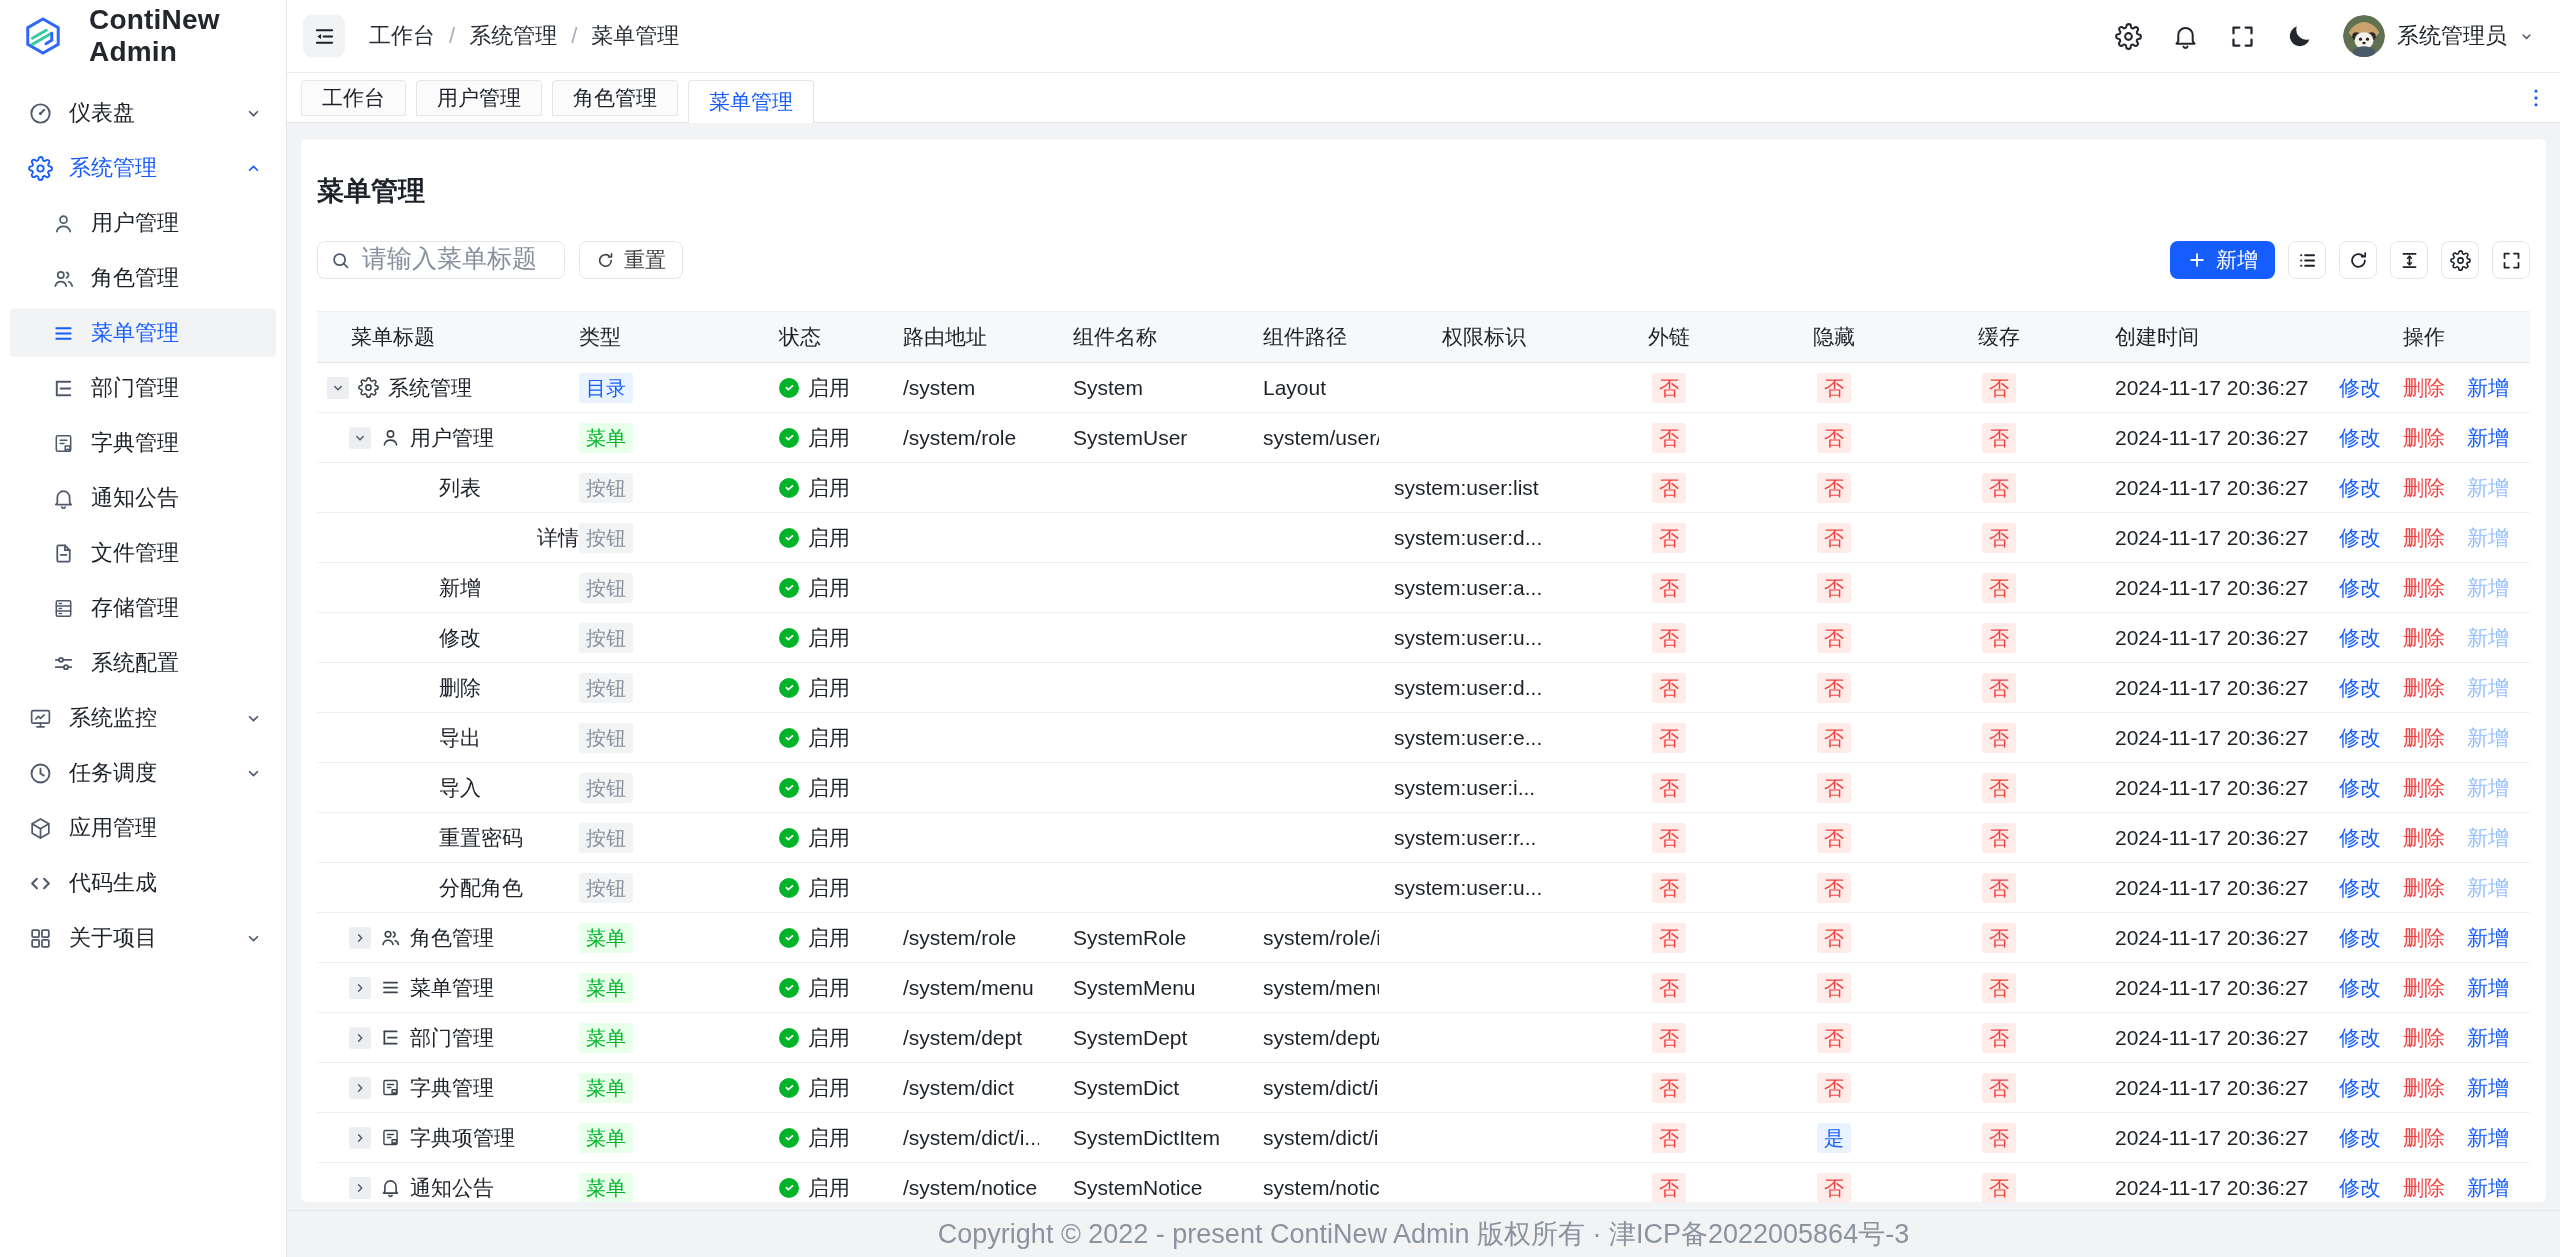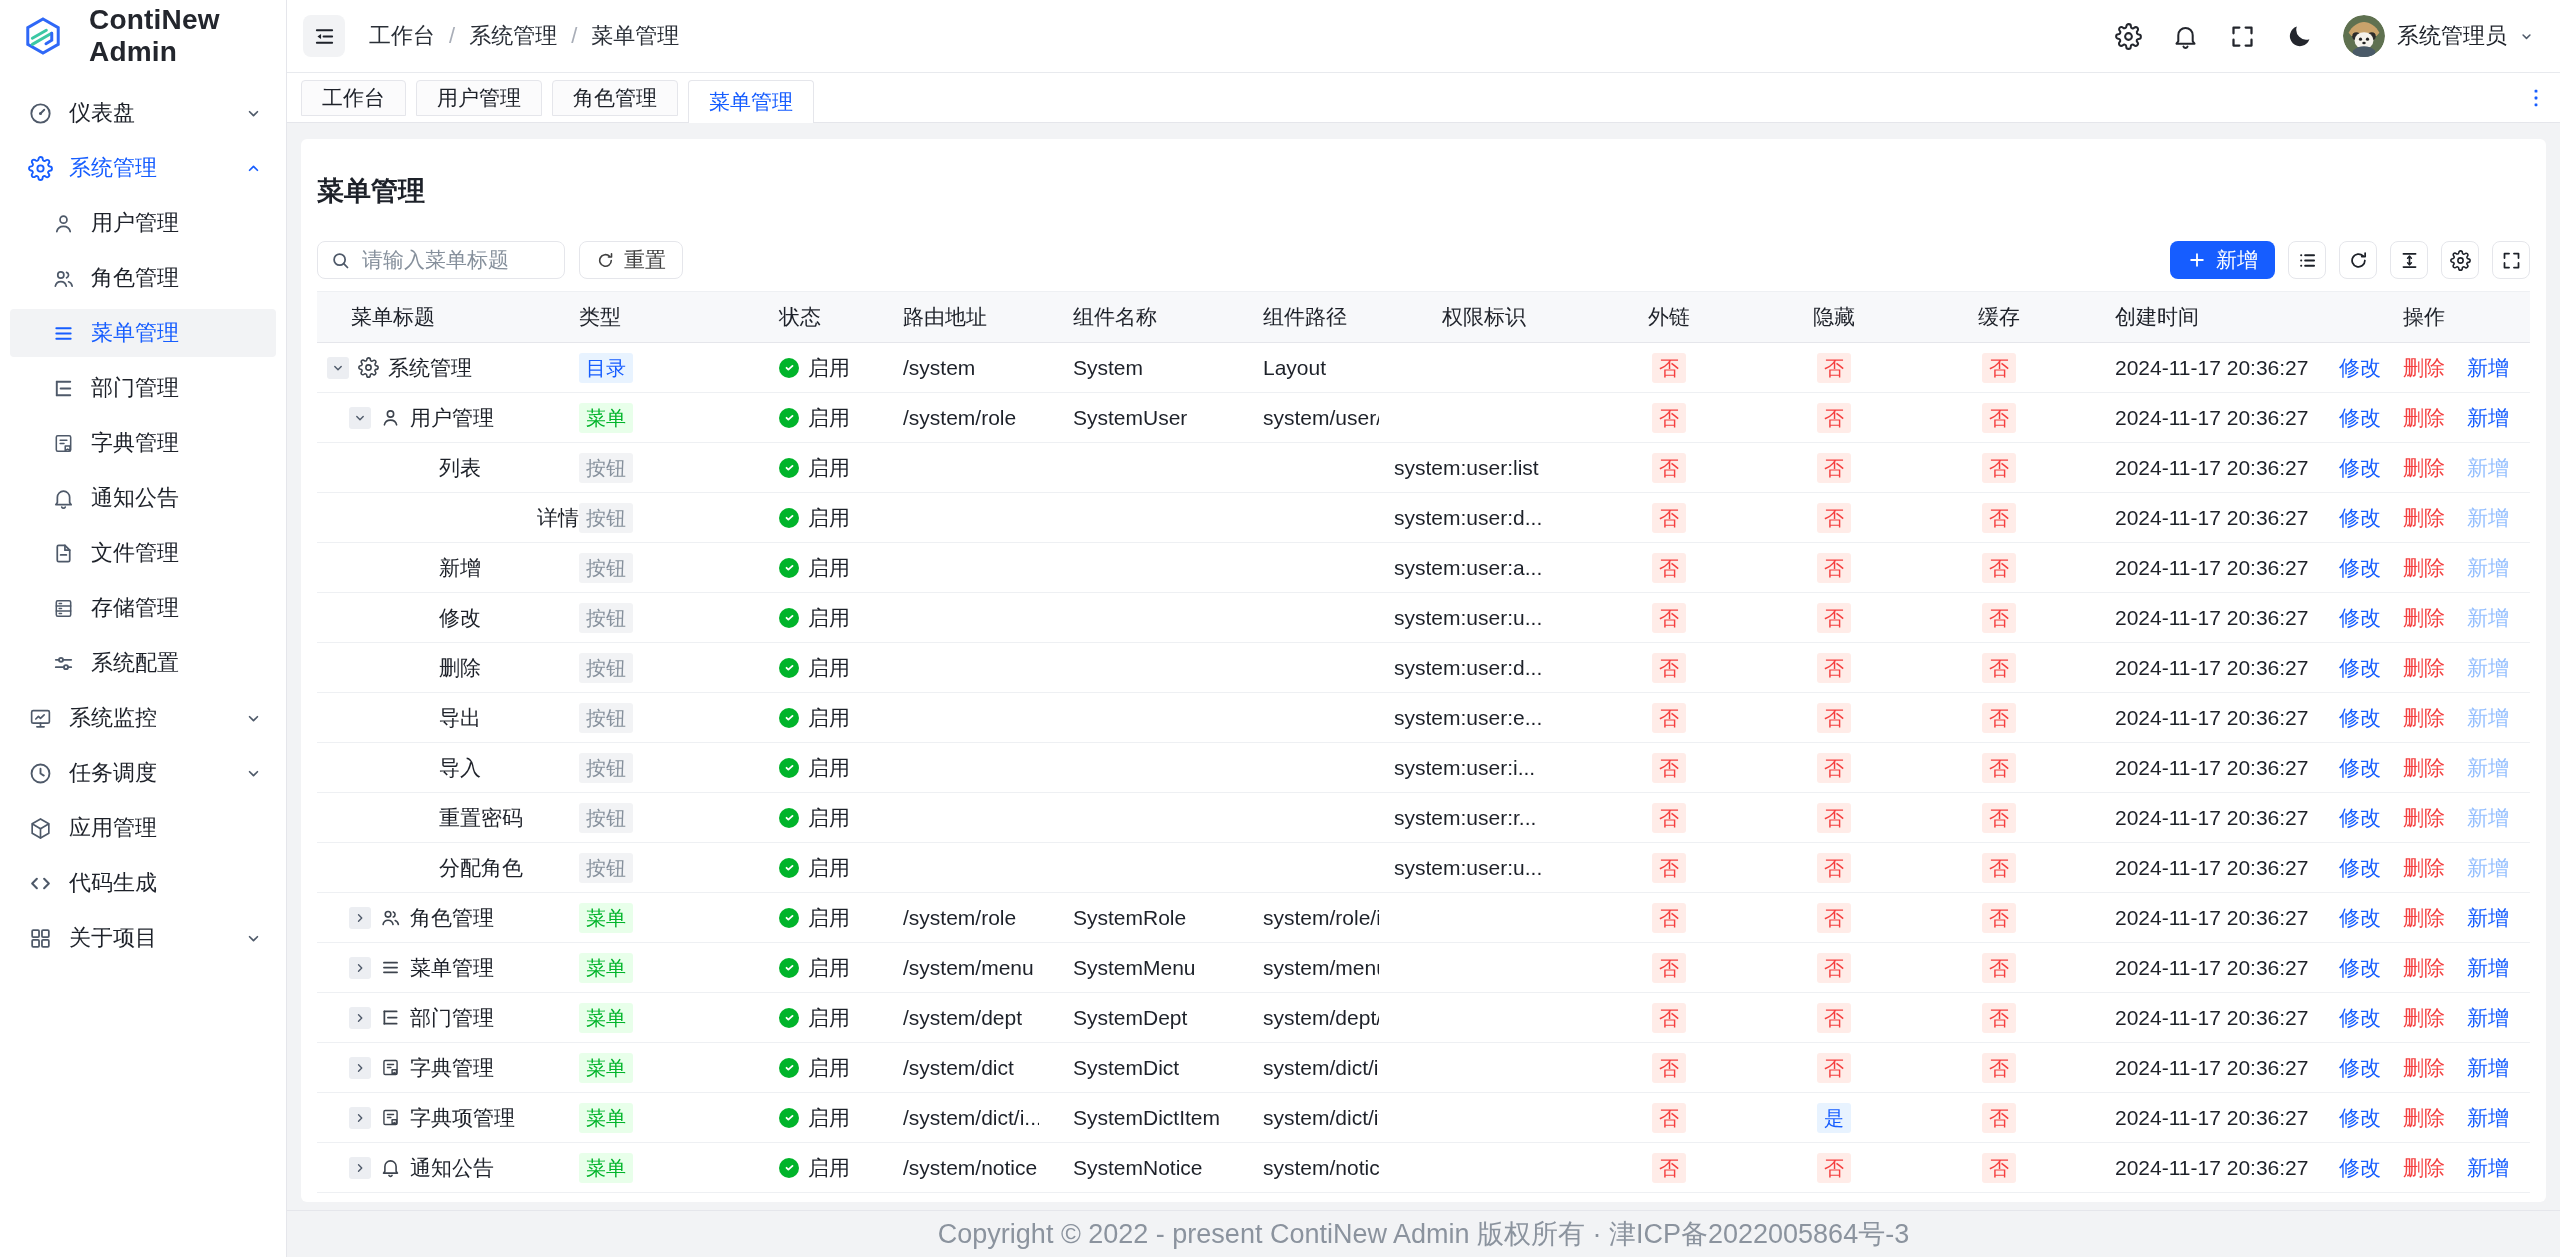--- a/index.html
+++ b/index.html
@@ -52,33 +52,33 @@
   .tab.active{height:43px;background:#fff;color:#165dff;border-bottom:none;margin-bottom:-1px}
   .tab-more{position:absolute;right:12px;top:13px;width:24px;height:24px;color:#165dff;cursor:pointer}
 
   .content{flex:1;min-height:0;padding:16px 14px 8px;display:flex;flex-direction:column}
   .card{background:#fff;border-radius:6px;flex:1;min-height:0;padding:18px 16px 10px;box-sizing:border-box;display:flex;flex-direction:column;overflow:hidden}
   .page-title{font-size:27px;font-weight:700;color:#1d2129;line-height:32px;flex:none}
   .toolbar{display:flex;justify-content:space-between;align-items:center;margin-top:16px;flex:none}
   .tb-left{display:flex;align-items:center;gap:14px}
   .search-box{width:248px;height:38px;border:1px solid #e5e6eb;border-radius:8px;display:flex;align-items:center;padding:0 12px;gap:9px;background:#fff;box-sizing:border-box}
   .search-box .icon{width:21px;height:21px;color:#4e5969}
-  .search-box input{border:none;outline:none;flex:1;min-width:0;font-size:21px;color:#6d28d9;font-family:Liberation Serif, serif;background:transparent}
+  .search-box input{border:none;outline:none;flex:1;min-width:0;font-size:25px;color:#6d28d9;font-family:Liberation Mono, monospace;background:transparent}
   .search-box input::placeholder{color:#86909c}
   .btn{height:38px;box-sizing:border-box;display:inline-flex;align-items:center;justify-content:center;gap:9px;font-size:21px;border-radius:8px;cursor:pointer;white-space:nowrap}
   .btn-plain{border:1px solid #e5e6eb;background:#fff;color:#404040;padding:0 16px}
   .btn-plain .icon{width:19px;height:19px}
   .tb-right{display:flex;align-items:center;gap:13px}
   .btn-primary{background:#165dff;color:#fff;border:none;padding:0 17px}
   .btn-primary .icon{width:20px;height:20px}
   .tool-btn{width:38px;height:38px;box-sizing:border-box;border:1px solid #e5e6eb;border-radius:8px;background:#fff;display:flex;align-items:center;justify-content:center;cursor:pointer}
   .tool-btn .icon{width:21px;height:21px;color:#1d2129}
 
   
-  .twrap{margin-top:12px;height:908px;overflow:hidden;flex:none}
+  .twrap{margin-top:32px;height:908px;overflow:hidden;flex:none}
   .thead,.trow{display:grid;grid-template-columns:262px 150px 140px 170px 190px 150px 210px 160px 170px 160px 240px 210px;align-items:center}
   .thead{height:50px;background:#f7f8fa;border-top:1px solid #eef0f3;border-bottom:1px solid #e5e6eb;font-size:21px;color:#1d2129}
   .trow{height:49px;border-bottom:1px solid #eef0f3;font-size:21px;background:#fff}
   .cell{white-space:nowrap;overflow:hidden}
   .c1{padding-left:10px;display:flex;align-items:center;gap:9px}
   .thead .c1{padding-left:34px}
   .c3{padding-left:50px;display:flex;align-items:center}
   .c4,.c5,.c6{padding-left:34px}
   .c7{padding-left:15px}
   .thead .c7{padding-left:0;text-align:center}

